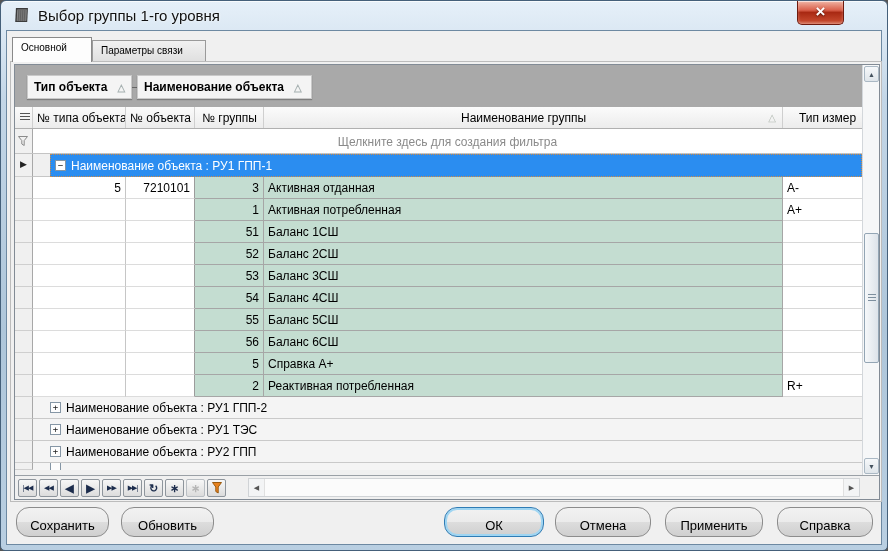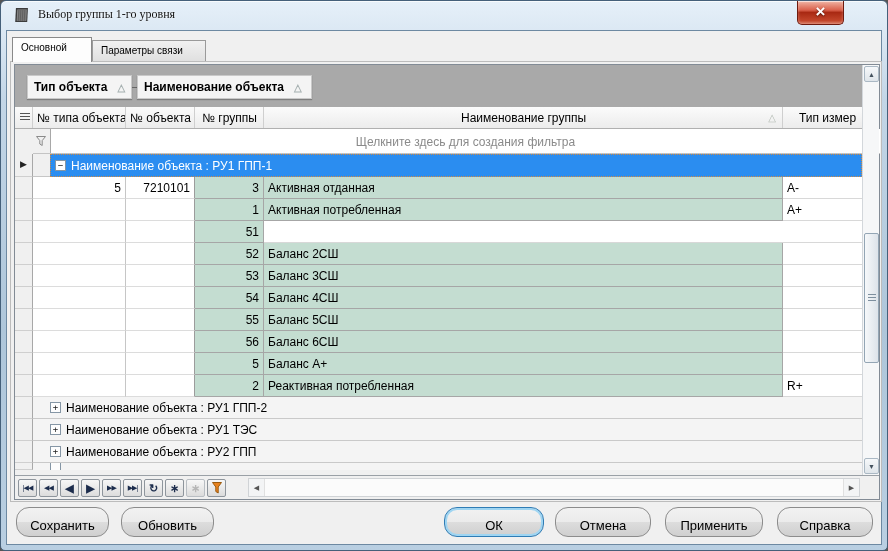--- a/index.html
+++ b/index.html
@@ -5,22 +5,22 @@
   * { margin:0; padding:0; box-sizing:border-box; }
   body { font-family:"Liberation Sans", sans-serif; background:#555; }
 
   
   .window{ position:relative; width:888px; height:551px; margin:0 auto;
     border:1px solid #45607a; border-radius:6px 6px 5px 5px;
     background:linear-gradient(180deg,#e6f0f9 0%,#c3d6e7 18%,#aec6da 60%,#b9cfe2 100%);
     box-shadow:inset 0 1px 0 rgba(255,255,255,.7); overflow:hidden; }
   .titlebar{ position:absolute; left:0; top:0; right:0; height:29px; }
   .app-icon{ position:absolute; left:13px; top:6px; width:17px; height:17px; display:block; }
-  .title{ position:absolute; left:37px; top:6px; font-size:12px; color:#111;
-    text-shadow:0 0 3px #fff; white-space:nowrap;font-family:Liberation Serif, serif; }
+  .title{ position:absolute; left:37px; top:6px; font-size:15px; color:#111;
+    text-shadow:0 0 3px #fff; white-space:nowrap; }
   .close-btn{ position:absolute; right:43px; top:0; width:47px; height:24px;
     border:1px solid #6e1a0e; border-top:none; border-radius:0 0 5px 5px;
     background:linear-gradient(180deg,#f0b4a4 0%,#d9604b 40%,#a92913 50%,#c2452a 85%,#d8775f 100%);
     box-shadow:inset 0 1px 0 rgba(255,255,255,.55), inset 0 0 3px rgba(255,255,255,.35);
     color:#fff; text-align:center; cursor:pointer; }
   .close-btn span{ font-size:17px; font-weight:bold; line-height:22px;
     text-shadow:0 1px 2px rgba(0,0,0,.5); }
 
   .dialog-body{ position:absolute; left:5px; right:5px; top:29px; bottom:5px;
     background:#f0f0f0; border:1px solid #6d89a2; }
@@ -57,21 +57,21 @@
   .w-ind{ width:18px; flex:none; }
   .w-c1{ width:93px; flex:none; }
   .w-c2{ width:69px; flex:none; }
   .w-c3{ width:69px; flex:none; }
   .w-c4{ width:519px; flex:none; }
   .w-c5{ flex:1;margin-left:9px; }
 
   .chooser-icon{ display:block; width:10px; height:8px; margin:2px 0 0 1px;
     background:repeating-linear-gradient(180deg,#555 0 1px,transparent 1px 3px); }
 
-  .filter-row{ position:absolute; left:18px; top:64px; width:847px; height:25px; display:flex;
+  .filter-row{ position:absolute; left:0; top:64px; width:847px; height:25px; display:flex;
     background:#fff; border-bottom:1px solid #c4c4c4; }
   .filter-ind{ width:18px; flex:none; border-right:1px solid #a8a8a8; background:#f0f0f0;
     padding:6px 0 0 3px; }
   .filter-text{ flex:1; text-align:center; color:#8a8a8a; padding-top:6px; }
 
   #rows{ position:absolute; left:0; top:89px; width:847px; }
   .r{ display:flex; width:847px; }
   .cell{ overflow:hidden; white-space:nowrap; }
   .ind{ width:18px; flex:none; background:#f0f0f0; border-right:1px solid #a8a8a8;
     border-bottom:1px solid #cfcfcf; text-align:center; }
@@ -220,20 +220,21 @@
               <div class="cell c c2"></div>
               <div class="cell c c3">1</div>
               <div class="cell c c4">Активная потребленная</div>
               <div class="cell c c5">A+</div>
             </div>
             <div class="r drow">
               <div class="cell ind"></div>
               <div class="cell c c1"></div>
               <div class="cell c c2"></div>
               <div class="cell c c3">51</div>
+              <div class="cell c c4">Баланс 1СШ</div>
               <div class="cell c c5"></div>
             </div>
             <div class="r drow">
               <div class="cell ind"></div>
               <div class="cell c c1"></div>
               <div class="cell c c2"></div>
               <div class="cell c c3">52</div>
               <div class="cell c c4">Баланс 2СШ</div>
               <div class="cell c c5"></div>
             </div>
@@ -267,21 +268,21 @@
               <div class="cell c c2"></div>
               <div class="cell c c3">56</div>
               <div class="cell c c4">Баланс 6СШ</div>
               <div class="cell c c5"></div>
             </div>
             <div class="r drow">
               <div class="cell ind"></div>
               <div class="cell c c1"></div>
               <div class="cell c c2"></div>
               <div class="cell c c3">5</div>
-              <div class="cell c c4">Баланс А+</div>
+              <div class="cell c c4">Справка А+</div>
               <div class="cell c c5"></div>
             </div>
             <div class="r drow">
               <div class="cell ind"></div>
               <div class="cell c c1"></div>
               <div class="cell c c2"></div>
               <div class="cell c c3">2</div>
               <div class="cell c c4">Реактивная потребленная</div>
               <div class="cell c c5">R+</div>
             </div>

